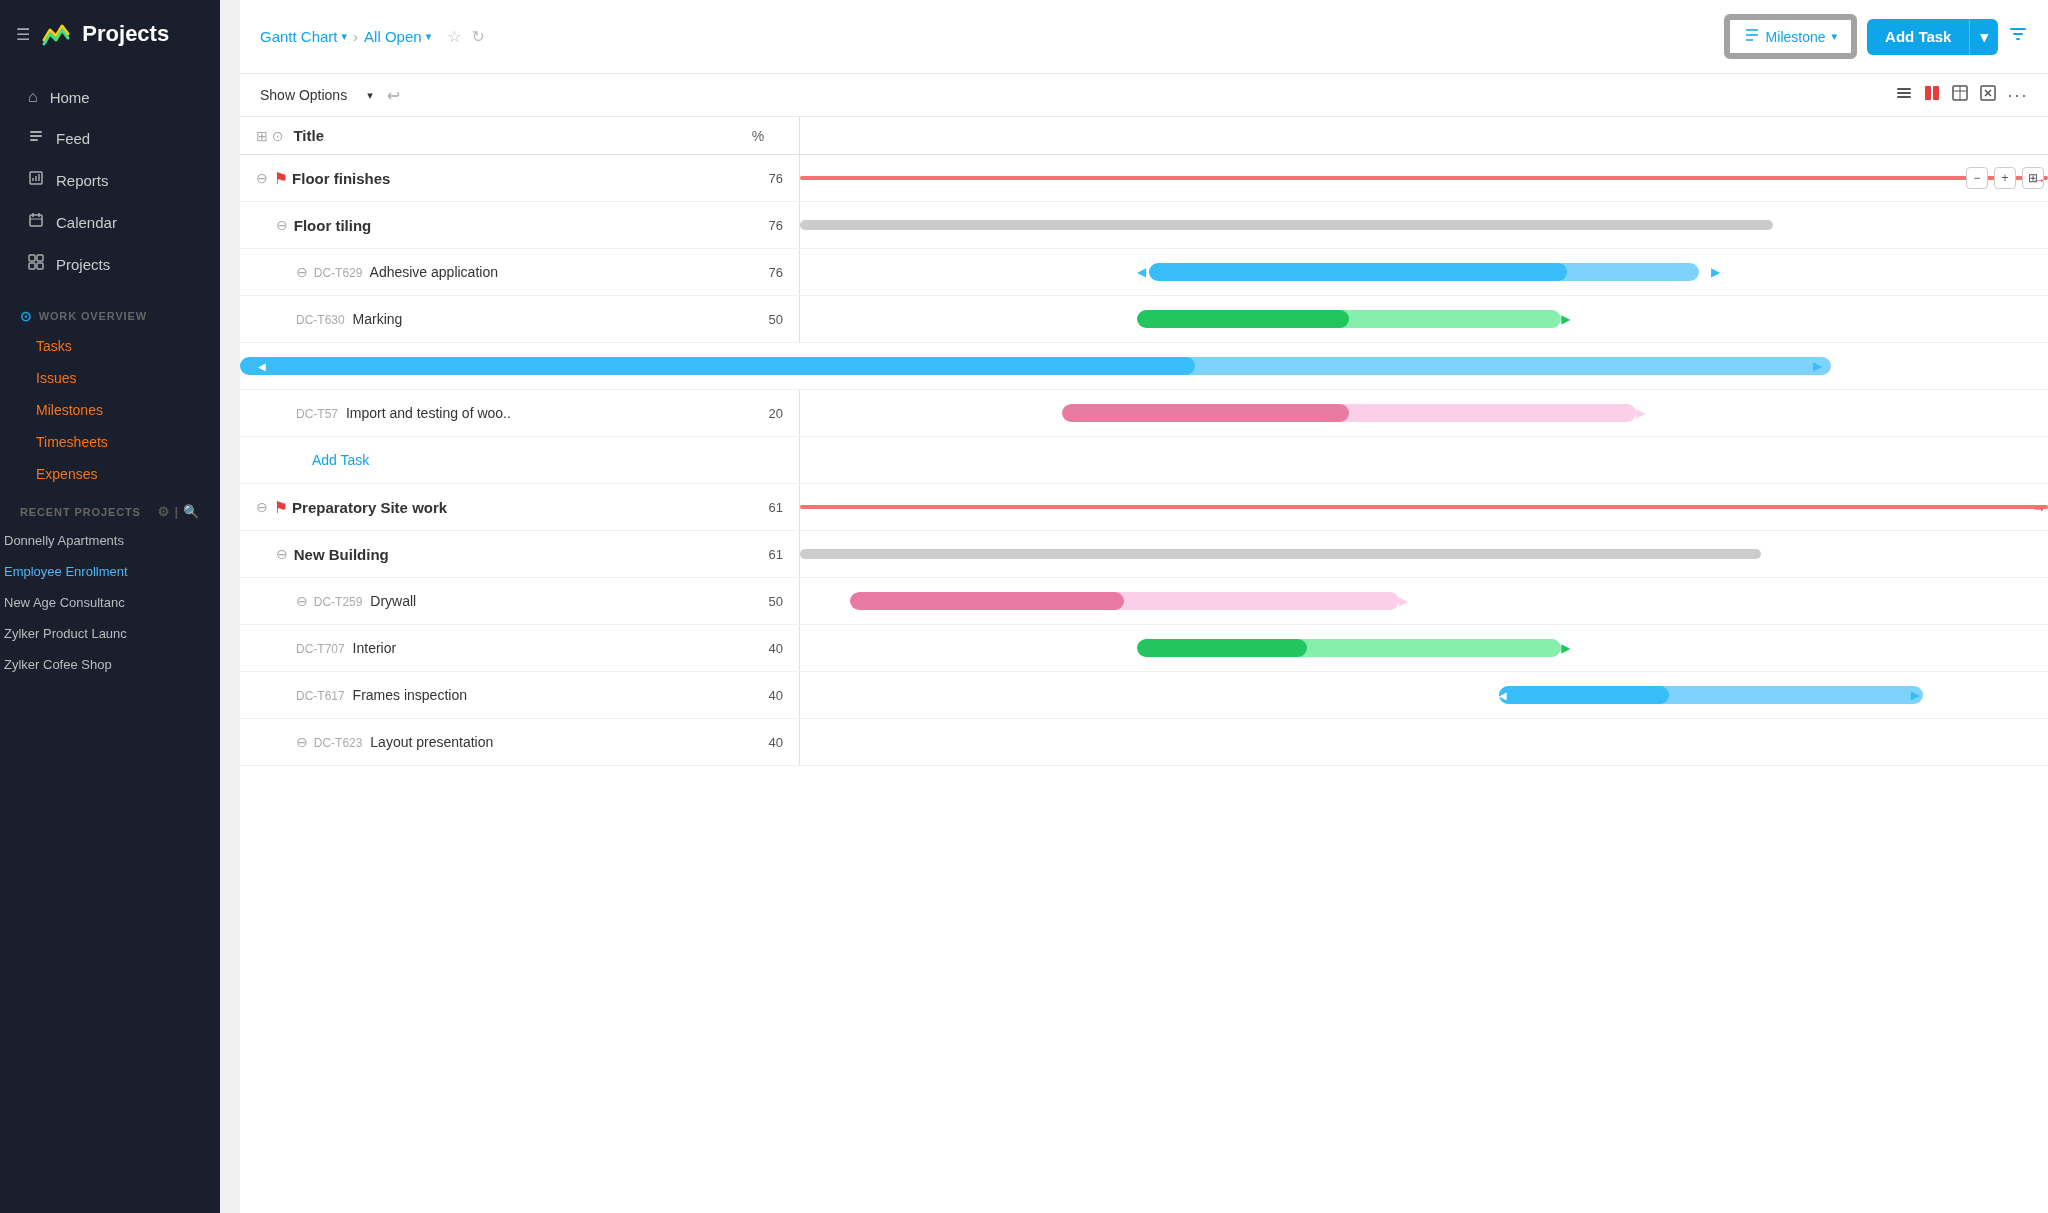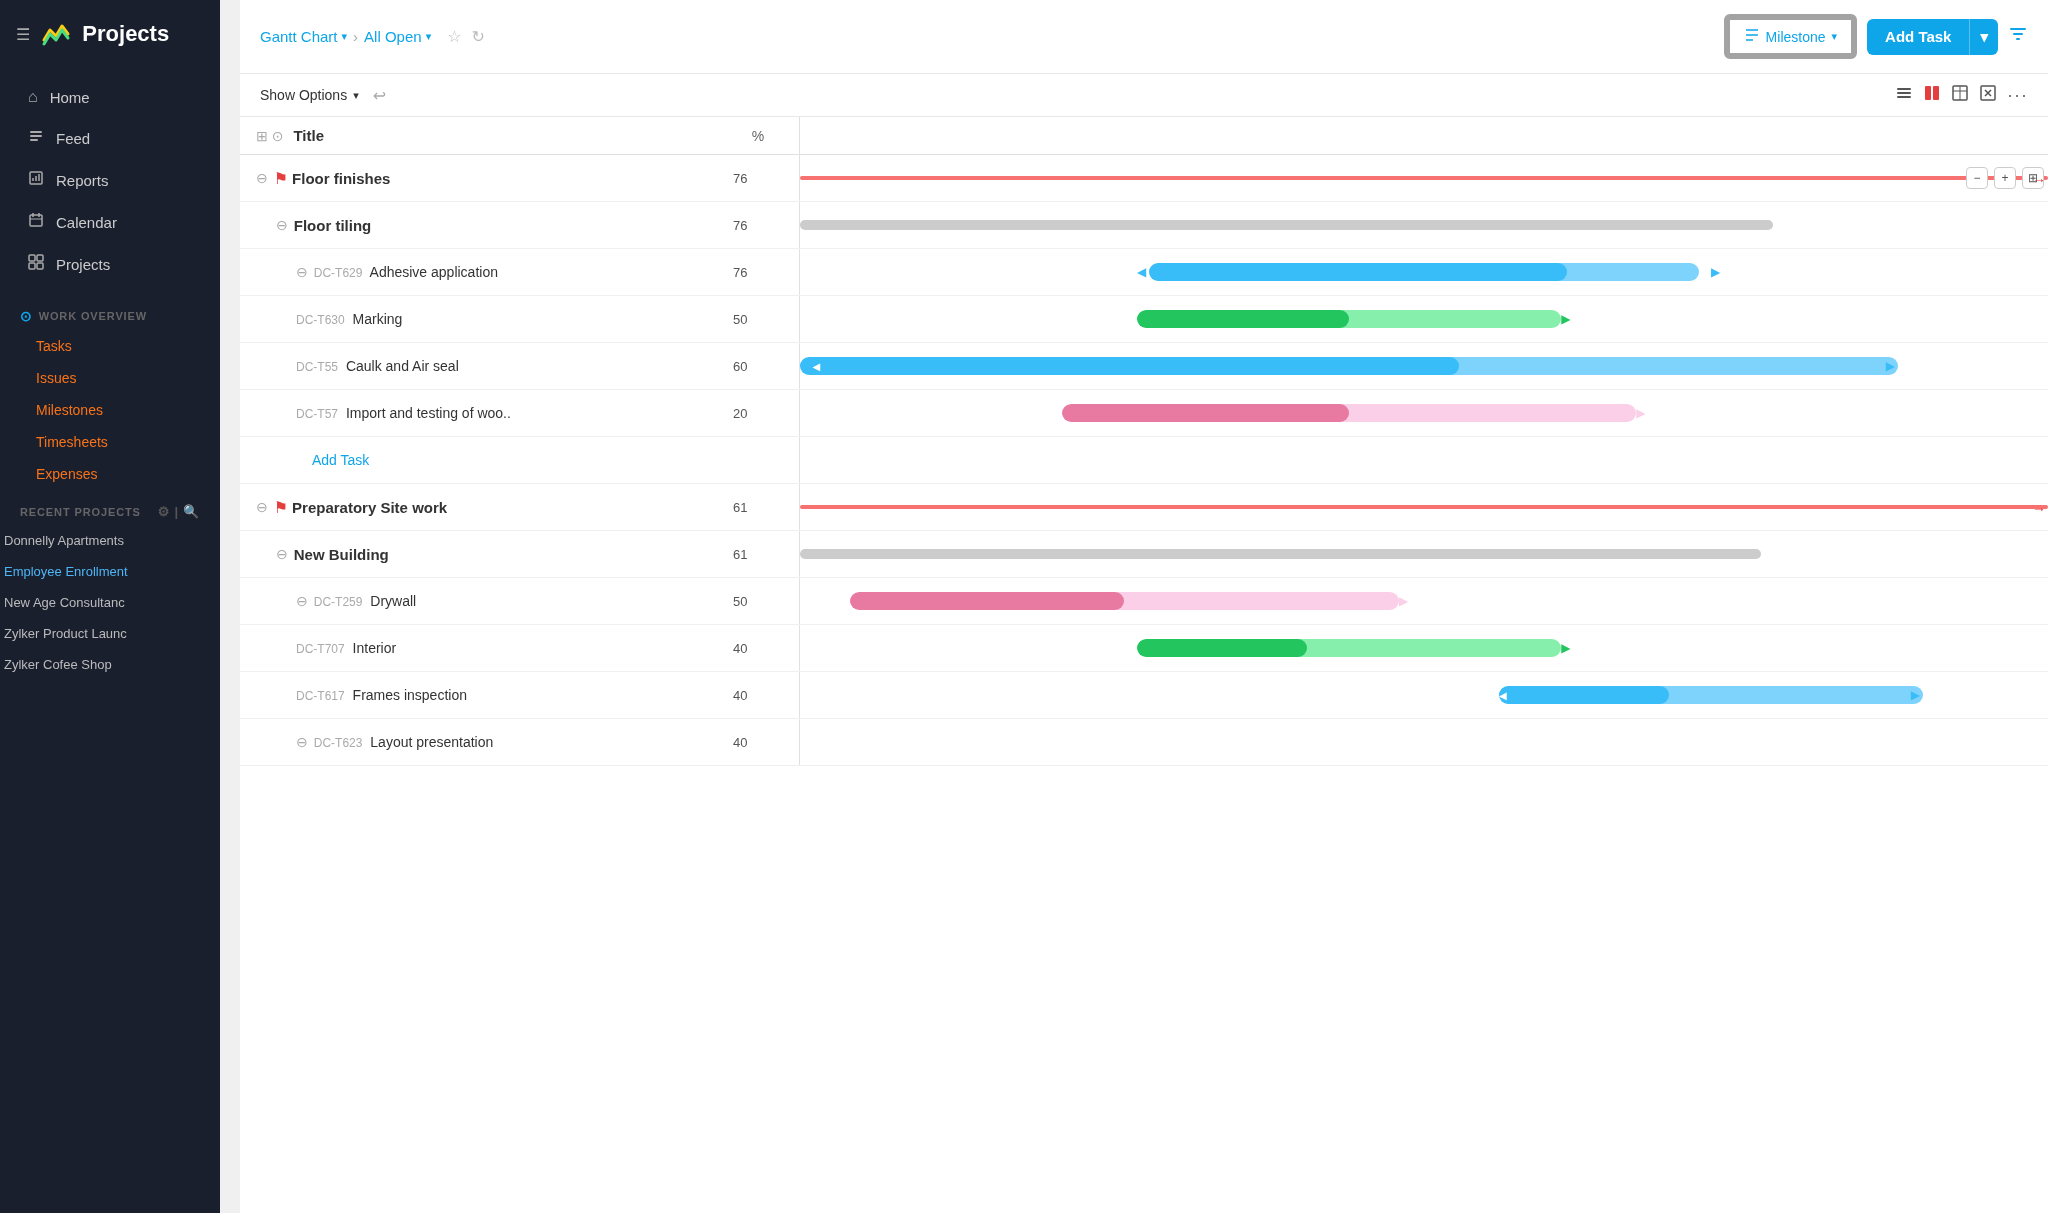--- a/index.html
+++ b/index.html
@@ -140,21 +140,21 @@
       display: flex;
       align-items: center;
       padding: 10px 20px;
       border-bottom: 1px solid #e8e8e8;
       background: #fff;
       gap: 8px;
     }
     .show-options-btn {
       display: flex;
       align-items: center;
-      gap: 6px;
+      gap: 20px;
       font-size: 14px;
       color: #333;
       cursor: pointer;
       font-weight: 500;
     }
     .toolbar-right { margin-left: auto; display: flex; align-items: center; gap: 10px; }
     .toolbar-icon { color: #666; font-size: 16px; cursor: pointer; }
     .toolbar-icon.active { color: #e53e3e; }
 
     
@@ -230,21 +230,21 @@
     .row-expand { color: #aaa; font-size: 14px; margin-right: 6px; cursor: pointer; }
     .row-task-icon { color: #e53e3e; font-size: 14px; margin-right: 4px; }
     .row-title {
       flex: 1;
       font-size: 14px;
       color: #333;
       font-weight: 400;
     }
     .row-title.group { font-weight: 600; font-size: 15px; }
     .row-title .task-id { color: #aaa; font-size: 12px; margin-right: 4px; }
-    .row-percent { width: 50px; text-align: left; font-size: 13px; color: #555; }
+    .row-percent { width: 50px; text-align: right; font-size: 13px; color: #555; }
     .indent-1 { padding-left: 36px !important; }
     .indent-2 { padding-left: 56px !important; }
 
     .gantt-chart-cell {
       flex: 1;
       position: relative;
       min-height: 46px;
       display: flex;
       align-items: center;
     }
@@ -529,27 +529,20 @@
         </div>
         <div class="gantt-chart-cell">
           <div style="position:absolute; top:50%; transform:translateY(-50%); left:27%; width:34%; height:18px; background:#86efac; border-radius:9px; overflow:hidden;">
             <div style="height:100%; width:50%; background:#22c55e; border-radius:9px;"></div>
           </div>
           <span style="position:absolute; left:61%; top:50%; transform:translateY(-50%); color:#22c55e; font-size:12px;">▶</span>
         </div>
       </div>
 
       <div class="gantt-row">
-        <div class="gantt-left-cell indent-2">
-          <span class="row-title">
-            <span class="task-id">DC-T55</span>
-            Caulk and Air seal
-          </span>
-          <span class="row-percent">60</span>
-        </div>
         <div class="gantt-chart-cell">
           <div style="position:absolute; top:50%; transform:translateY(-50%); left:0; width:88%; height:18px; background:#7dd3fc; border-radius:9px; overflow:hidden;">
             <div style="height:100%; width:60%; background:#38bdf8; border-radius:9px;"></div>
           </div>
           <span style="position:absolute; left:1%; top:50%; transform:translateY(-50%); color:#fff; font-size:10px;">◀</span>
           <span style="position:absolute; left:87%; top:50%; transform:translateY(-50%); color:#38bdf8; font-size:12px;">▶</span>
         </div>
       </div>
 
       <div class="gantt-row">

